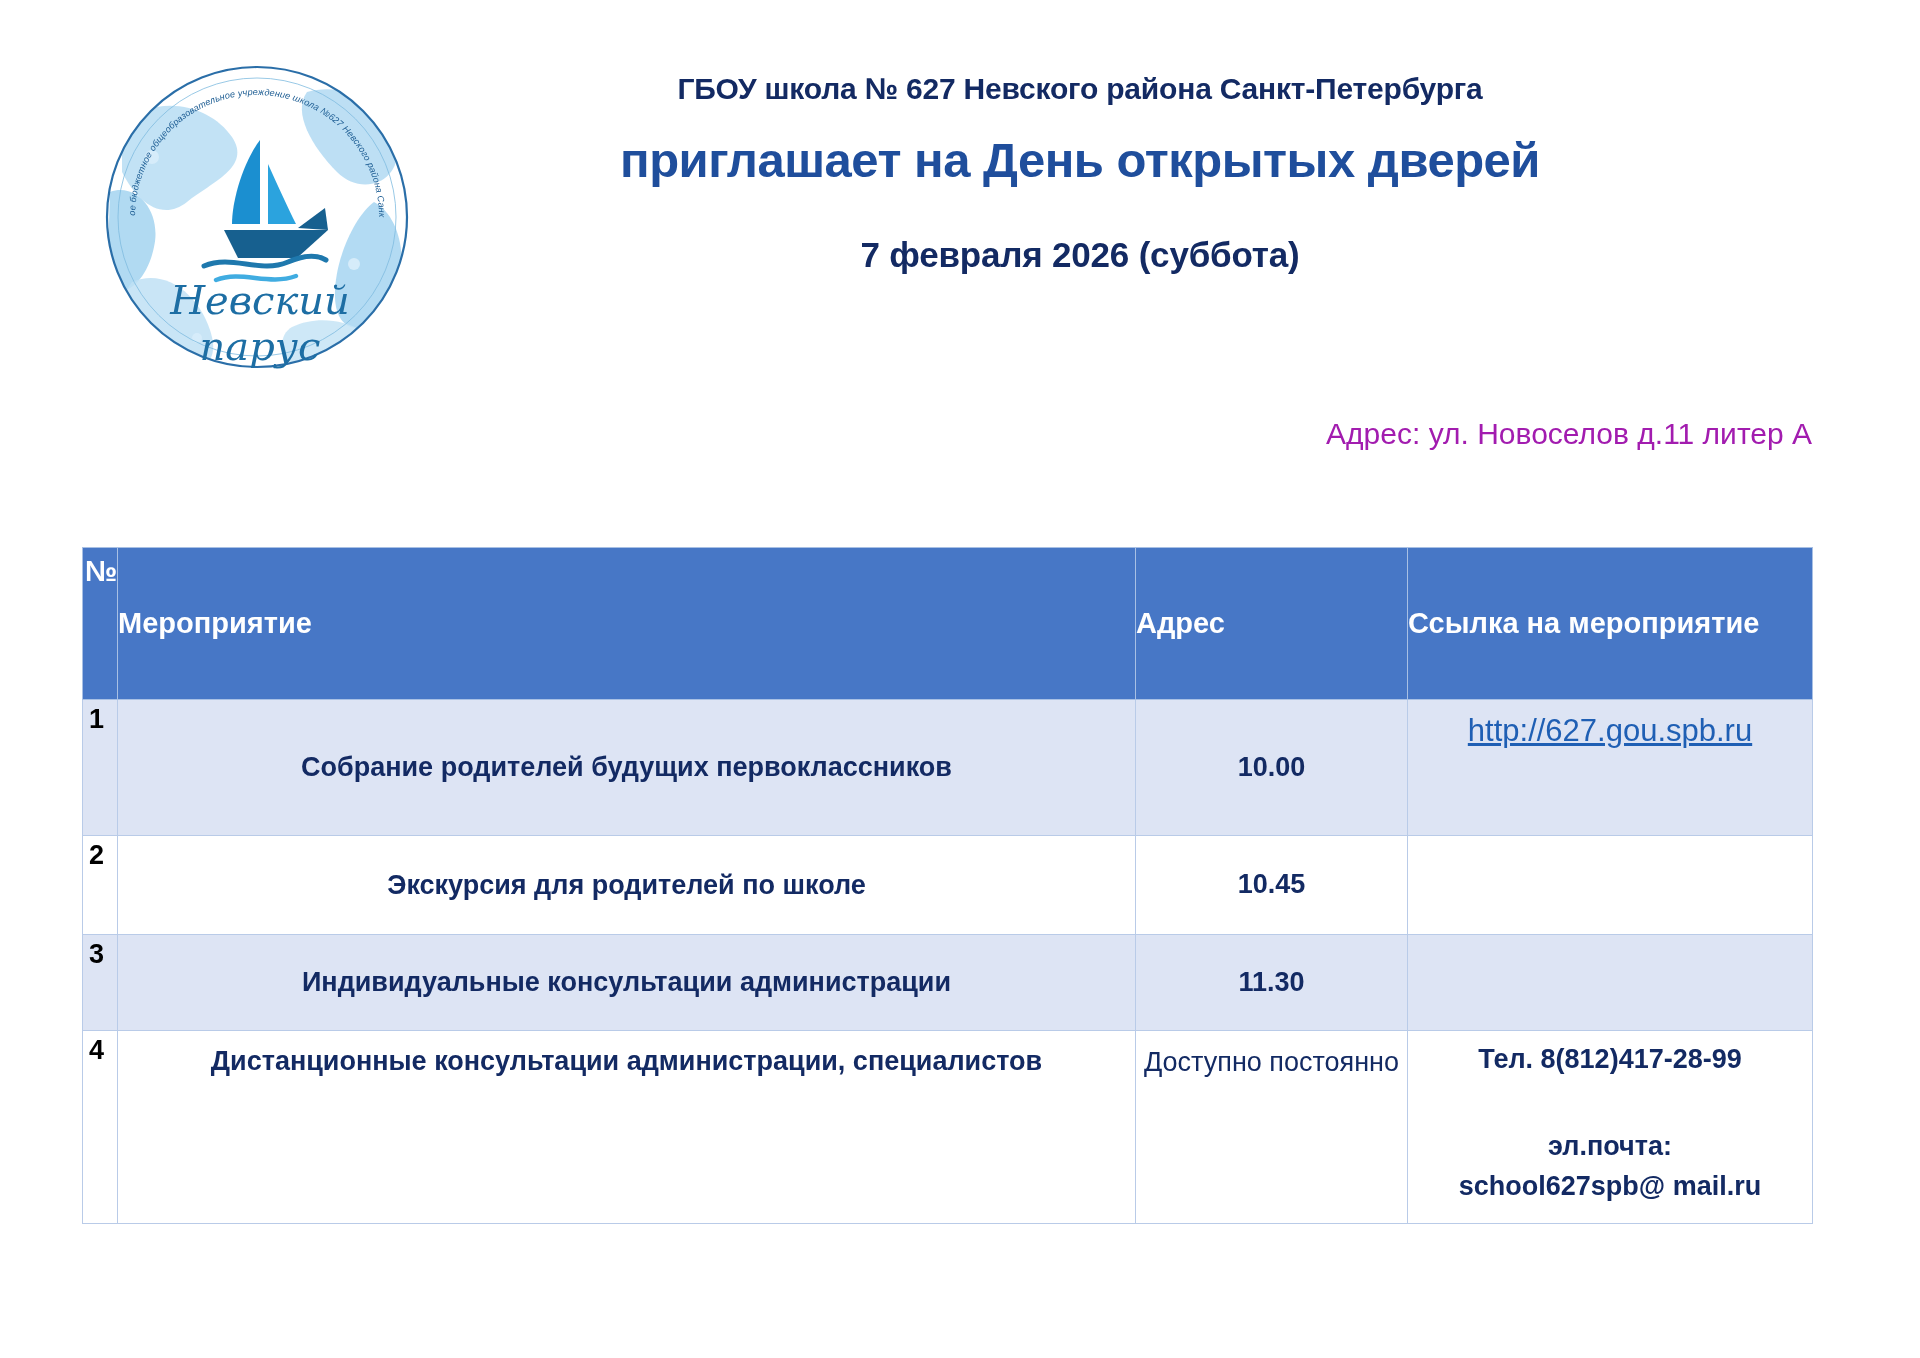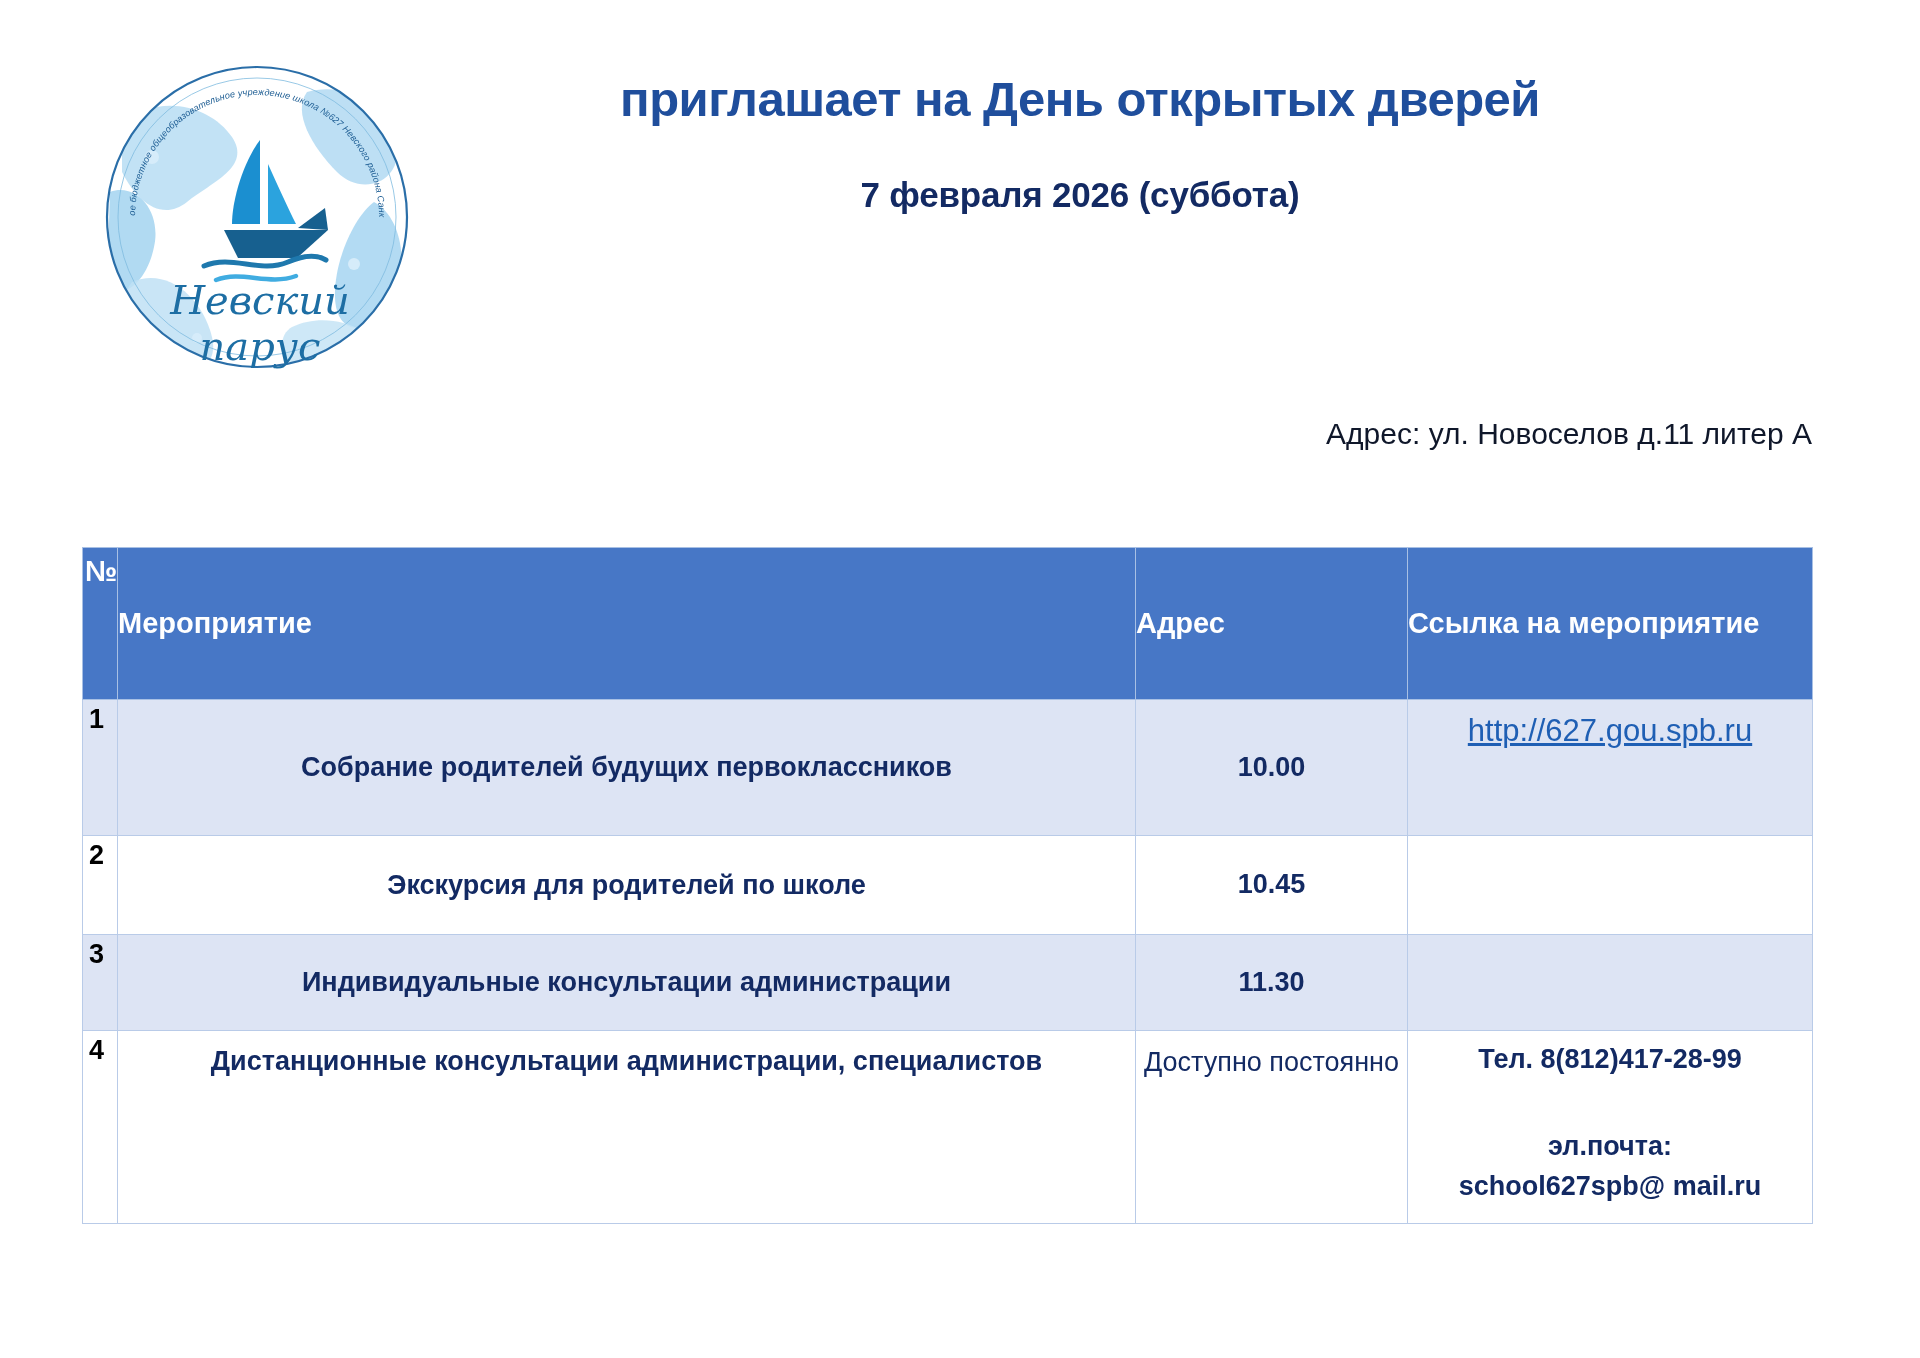--- a/index.html
+++ b/index.html
@@ -35,21 +35,21 @@
     text-align: center;
   }
   #school-name {
     font-size: 30px;
     font-weight: bold;
     color: #132a63;
     letter-spacing: -0.2px;
     line-height: 1.15;
   }
   #invite-line {
-    margin-top: 0;
+    margin-top: 26px;
     font-size: 49px;
     font-weight: bold;
     color: #1f4e9c;
     line-height: 1.12;
     letter-spacing: -0.5px;
   }
   #event-date {
     margin-top: 48px;
     font-size: 35px;
     font-weight: bold;
@@ -57,21 +57,21 @@
     letter-spacing: -0.2px;
   }
 
   
   #address-block {
     position: absolute;
     right: 108px;
     top: 414px;
     text-align: right;
     font-size: 30px;
-    color: #0f172a;
+    color: #a21caf;
     line-height: 1.35;
   }
 
   
   #schedule-table-wrap {
     position: absolute;
     left: 82px;
     top: 547px;
     width: 1730px;
   }
@@ -206,20 +206,21 @@
       <path d="M112,214 C140,202 168,222 196,210 C212,203 224,202 234,208" fill="none" stroke="#1e78ad" stroke-width="5" stroke-linecap="round"></path>
       <path d="M124,228 C150,218 176,234 204,224" fill="none" stroke="#2ba3de" stroke-width="4.4" stroke-linecap="round" opacity="0.9"></path>
     </g>
 
     <text x="168" y="262" text-anchor="middle" font-family="'DejaVu Serif', serif" font-style="italic" font-size="40" fill="#1d6ea4">Невский</text>
     <text x="168" y="308" text-anchor="middle" font-family="'DejaVu Serif', serif" font-style="italic" font-size="40" fill="#1d6ea4">парус</text>
   </svg>
 </div>
 
 <div id="header-text">
+  <div id="school-name">ГБОУ школа № 627 Невского района Санкт-Петербурга</div>
   <div id="invite-line">приглашает на День открытых дверей</div>
   <div id="event-date">7 февраля 2026 (суббота)</div>
 </div>
 
 <div id="address-block">
   <div>Адрес: ул. Новоселов д.11 литер А</div>
 </div>
 
 <div id="schedule-table-wrap">
   <table id="schedule-table">

